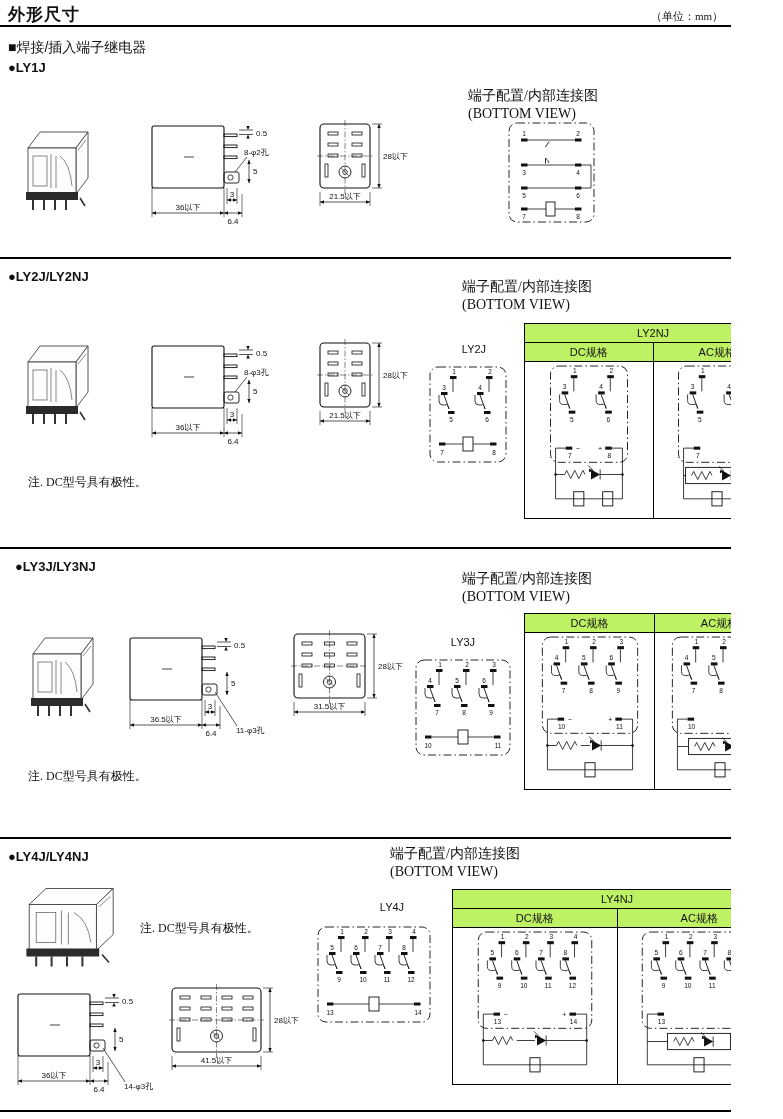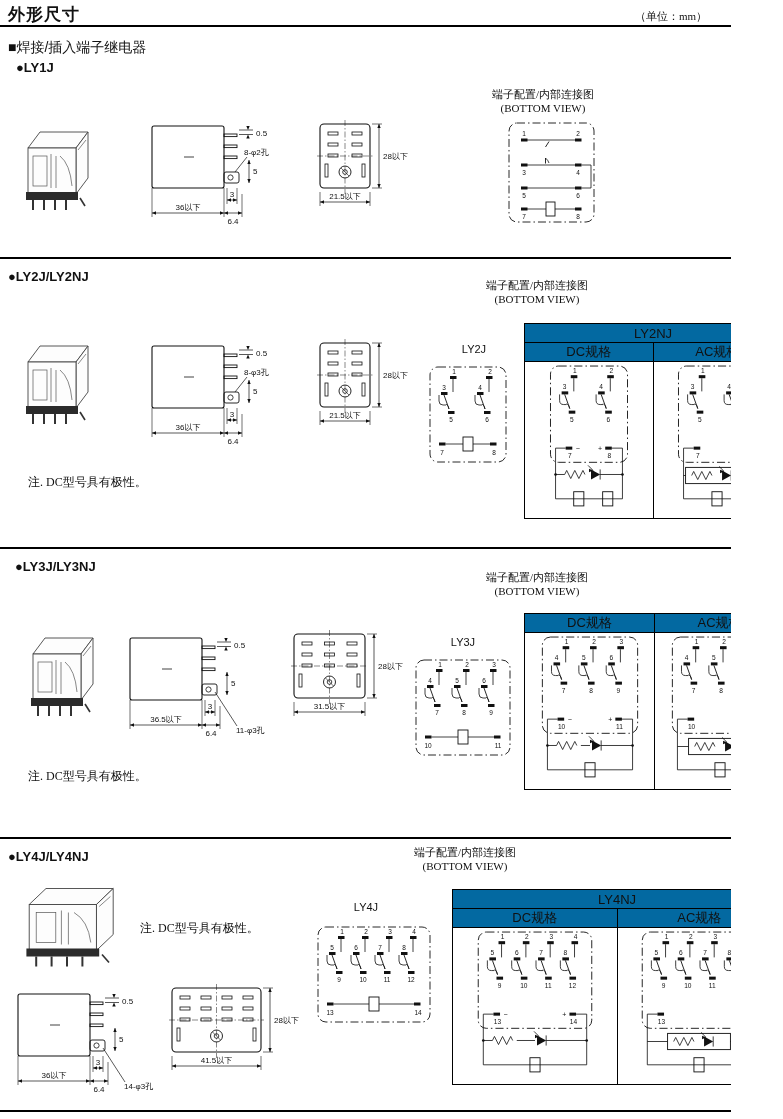--- a/index.html
+++ b/index.html
@@ -5,41 +5,41 @@
   html,body{margin:0;padding:0;background:#fff;}
   #page{position:relative;width:731px;height:1119px;background:#fff;color:#111;
         font-family:"Liberation Sans",sans-serif;overflow:hidden;}
   .abs{position:absolute;}
   .rule{position:absolute;left:0;width:783px;height:2px;background:#000;}
   .thin{height:2px;}
   .page-title{font-size:17px;font-weight:600;letter-spacing:1px;}
   .unit{font-size:11px;font-family:"Liberation Serif",serif;}
   .sec-head{font-size:14px;font-weight:400;}
   .sub-head{font-size:13px;font-weight:600;}
-  .dt{font-size:11px;line-height:1.3;text-align:center;font-family:"Liberation Serif",serif;}
+  .dt{font-size:14px;line-height:1.3;text-align:left;font-family:"Liberation Serif",serif;}
   .note{font-size:12px;font-family:"Liberation Serif",serif;}
   .model-label{font-size:11px;text-align:center;}
   table.nj{border-collapse:collapse;table-layout:fixed;}
   table.nj th,table.nj td{border:1px solid #000;padding:0;}
-  table.nj th{background:#0369a1;font-weight:normal;font-size:13px;height:18px;}
+  table.nj th{background:#bef264;font-weight:normal;font-size:11px;height:18px;}
   table.nj td{text-align:center;vertical-align:middle;background:#fff;}
   svg{display:block;}
   svg text{font-family:"Liberation Sans",sans-serif;fill:#111;}
 </style>
 </head>
 <body>
 
 <div id="page">
 
   <div class="abs page-title" style="left:8px;top:3px;">外形尺寸</div>
-  <div class="abs unit" style="right:24px;top:9px;margin-left:8px;">（单位：mm）</div>
+  <div class="abs unit" style="right:8px;top:9px;margin-left:8px;">（单位：mm）</div>
   <div class="rule" style="top:25px;"></div>
   <div class="abs sec-head" style="left:8px;top:39px;">■焊接/插入端子继电器</div>
 
-  <div class="abs sub-head" style="left:16px;top:60px;">●LY1J</div>
+  <div class="abs sub-head" style="left:8px;top:60px;">●LY1J</div>
   <svg class="abs" style="left:20px;top:120px;" width="75" height="95" viewBox="0 0 75 95">
       <polygon points="8,28 20,12 68,12 56,28" stroke="#444" stroke-width="0.9" fill="#fdfdfd"></polygon>
       <polygon points="56,28 68,12 68,58 56,74" stroke="#444" stroke-width="0.9" fill="#fdfdfd"></polygon>
       <rect x="8" y="28" width="48" height="46" fill="#fdfdfd" stroke="#444" stroke-width="0.9"></rect>
       <rect x="13" y="36" width="14" height="30" fill="none" stroke="#555" stroke-width="0.7"></rect>
       <line x1="31" y1="34" x2="31" y2="68" stroke="#555" stroke-width="0.7"></line>
       <line x1="36" y1="36" x2="36" y2="68" stroke="#555" stroke-width="0.7"></line>
       <path d="M 40 36 q 10 8 12 30" fill="none" stroke="#555" stroke-width="0.7"></path>
       <line x1="58" y1="30" x2="66" y2="20" stroke="#555" stroke-width="0.7"></line>
       <rect x="6" y="72" width="52" height="8" fill="#2b2b2b"></rect>
@@ -709,21 +709,21 @@
       <line x1="95" y1="74" x2="95" y2="88" stroke="#111" stroke-width="0.6"></line>
       <line x1="6" y1="84" x2="95" y2="84" stroke="#111" stroke-width="0.7"></line>
       <path d="M 6 84 l 4 -1.7 v 3.4 z" fill="#111"></path>
       <path d="M 95 84 l -4 -1.7 v 3.4 z" fill="#111"></path>
       <text x="50.5" y="81" font-size="8" text-anchor="middle">41.5以下</text>
     </svg>
   <div class="abs dt" style="left:390px;top:845px;width:150px;">
     <div>端子配置/内部连接图</div>
     <div>(BOTTOM VIEW)</div>
   </div>
-  <div class="abs model-label" style="left:306px;top:901px;width:120px;text-align:center;">LY4J</div>
+  <div class="abs model-label" style="left:332px;top:901px;width:120px;text-align:center;">LY4J</div>
   <svg class="abs" style="left:314px;top:924px;" width="120" height="105" viewBox="0 0 120 105">
       <rect x="4" y="3" width="112" height="95" fill="none" stroke="#111" stroke-width="0.9" rx="8" stroke-dasharray="8 3 1.5 3"></rect>
       <text x="28" y="10" font-size="6.5" text-anchor="middle">1</text>
       <rect x="24" y="12" width="6.5" height="3" fill="#111"></rect>
       <line x1="27" y1="15" x2="27" y2="28" stroke="#111" stroke-width="0.8"></line>
       <text x="18" y="26" font-size="6.5" text-anchor="middle">5</text>
       <rect x="15" y="28" width="6.5" height="3" fill="#111"></rect>
       <path d="M 13 31 v 6 q 0 4 4 4 h 3" fill="none" stroke="#111" stroke-width="0.8"></path>
       <line x1="18" y1="31" x2="23" y2="45" stroke="#111" stroke-width="0.9"></line>
       <path d="M 20 40 q 3 2 3 5" fill="none" stroke="#111" stroke-width="0.7"></path>

